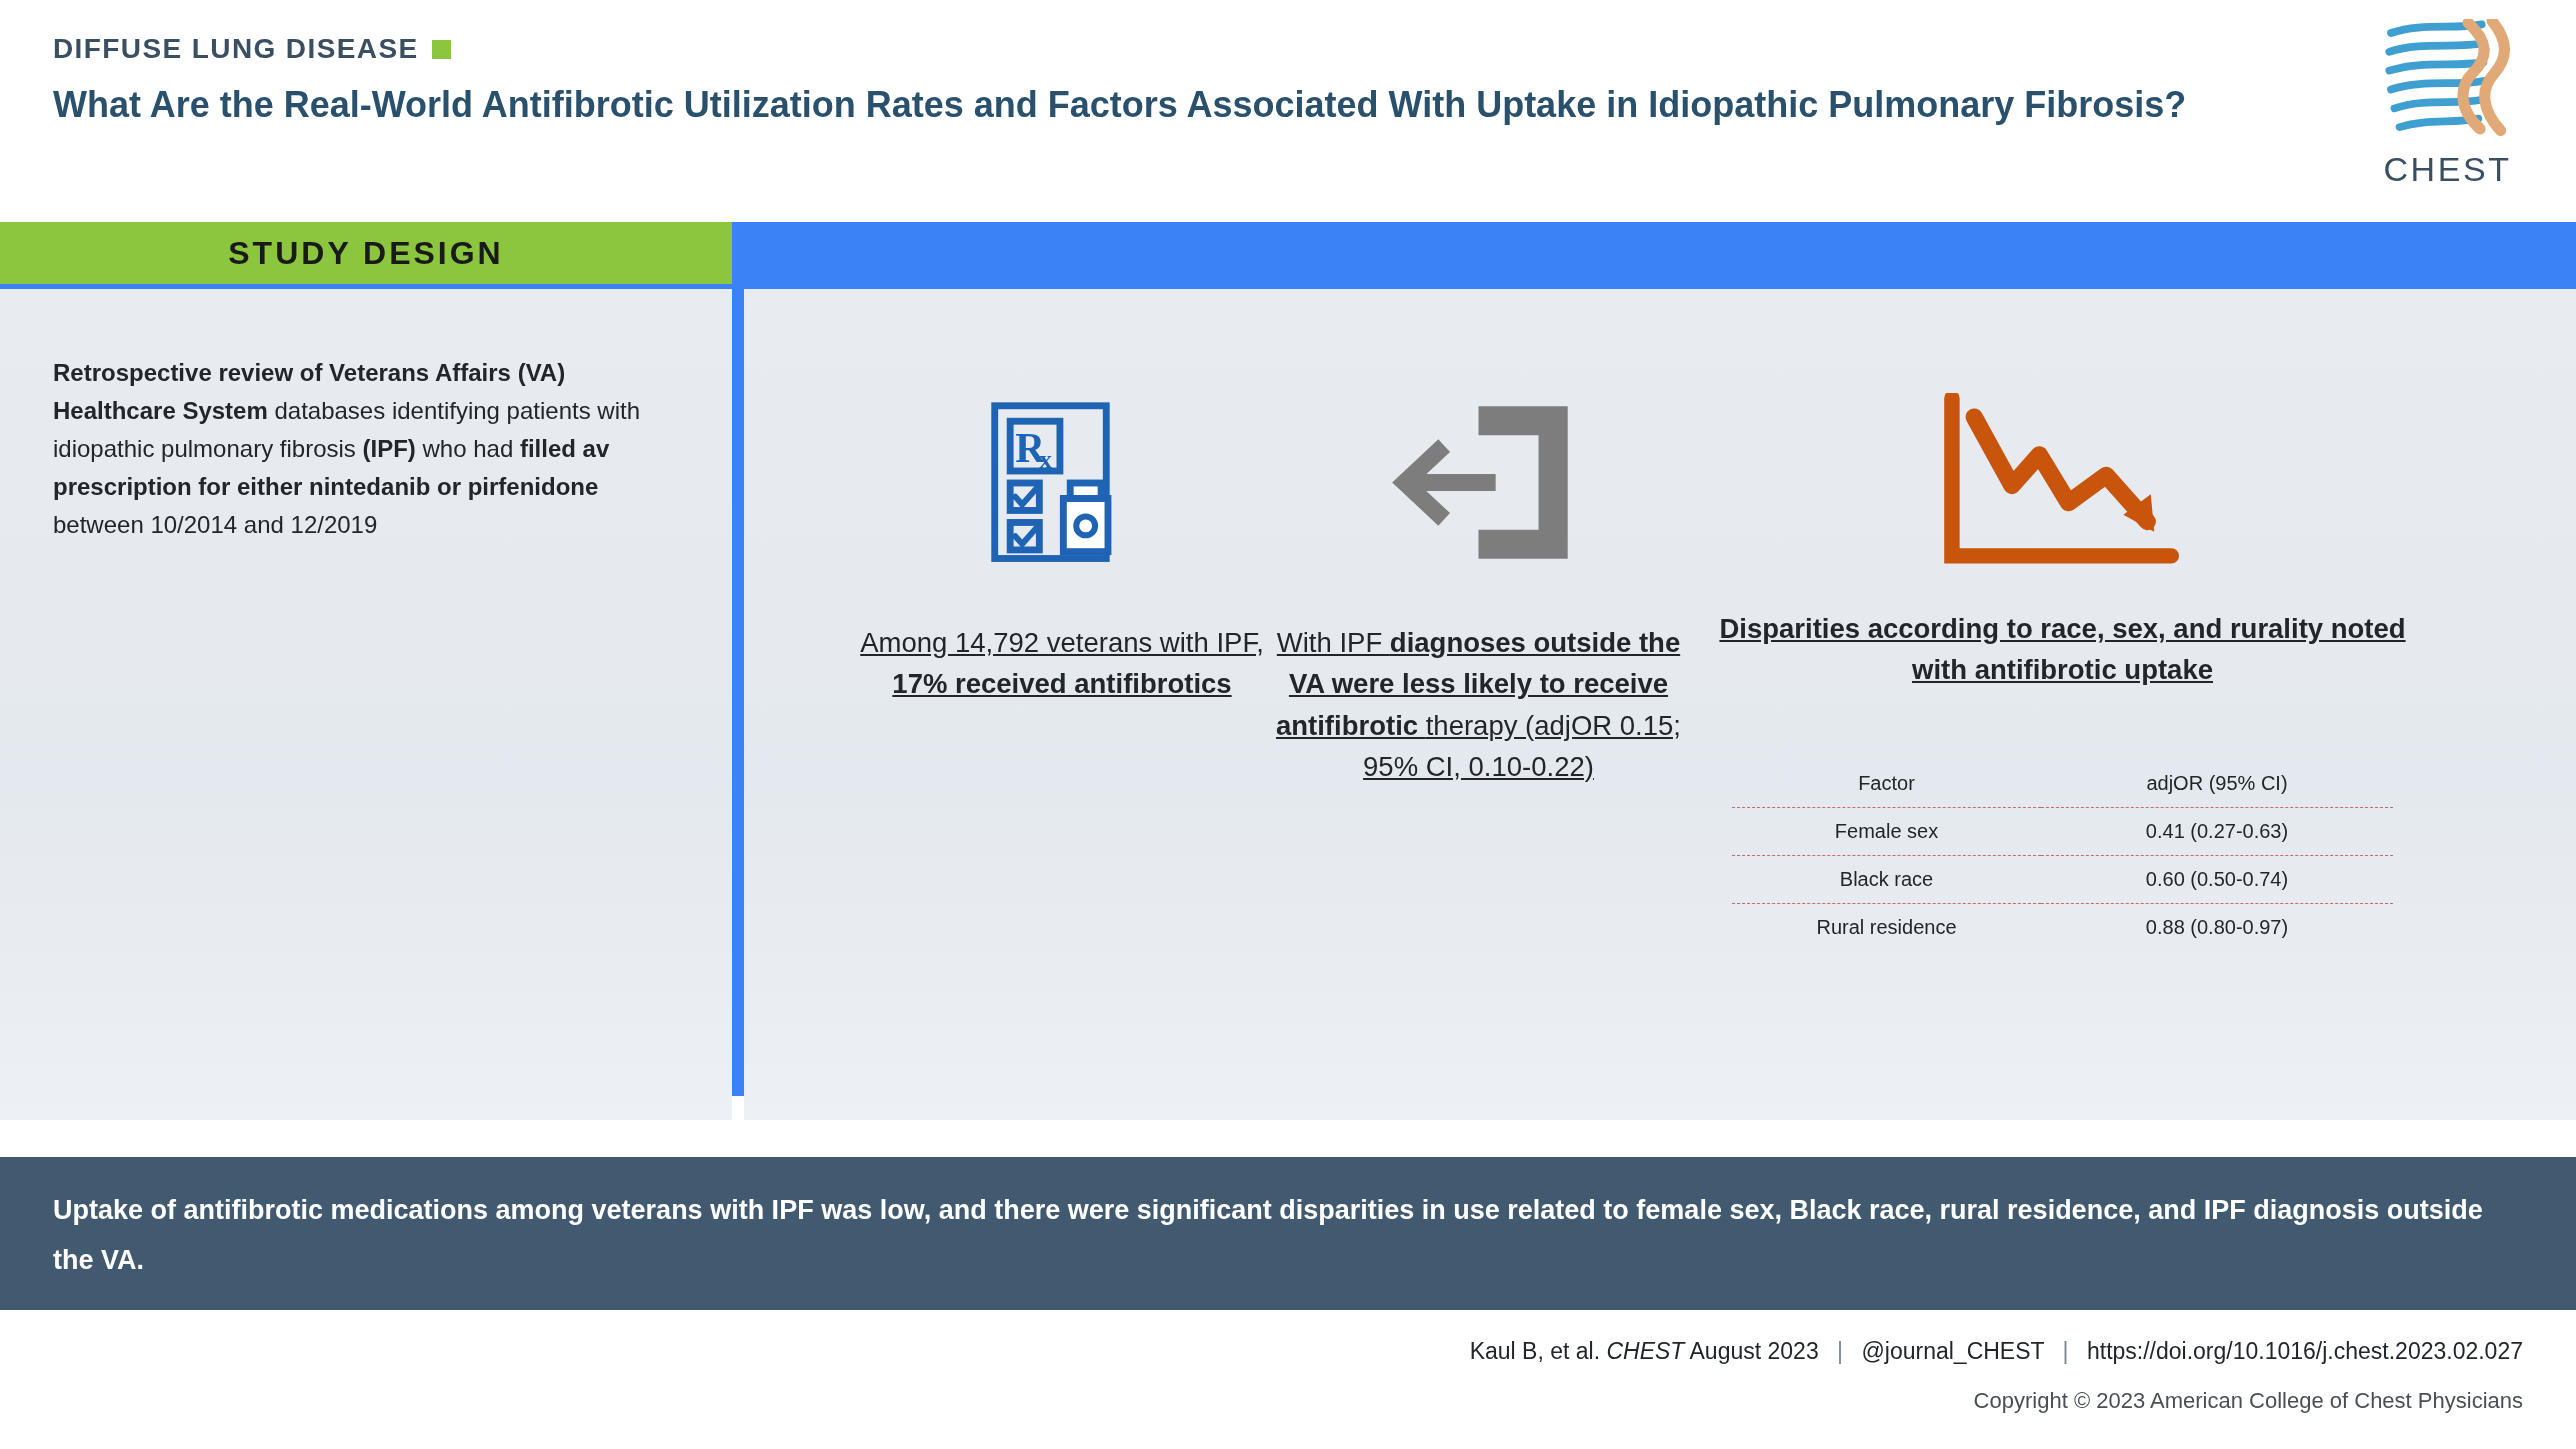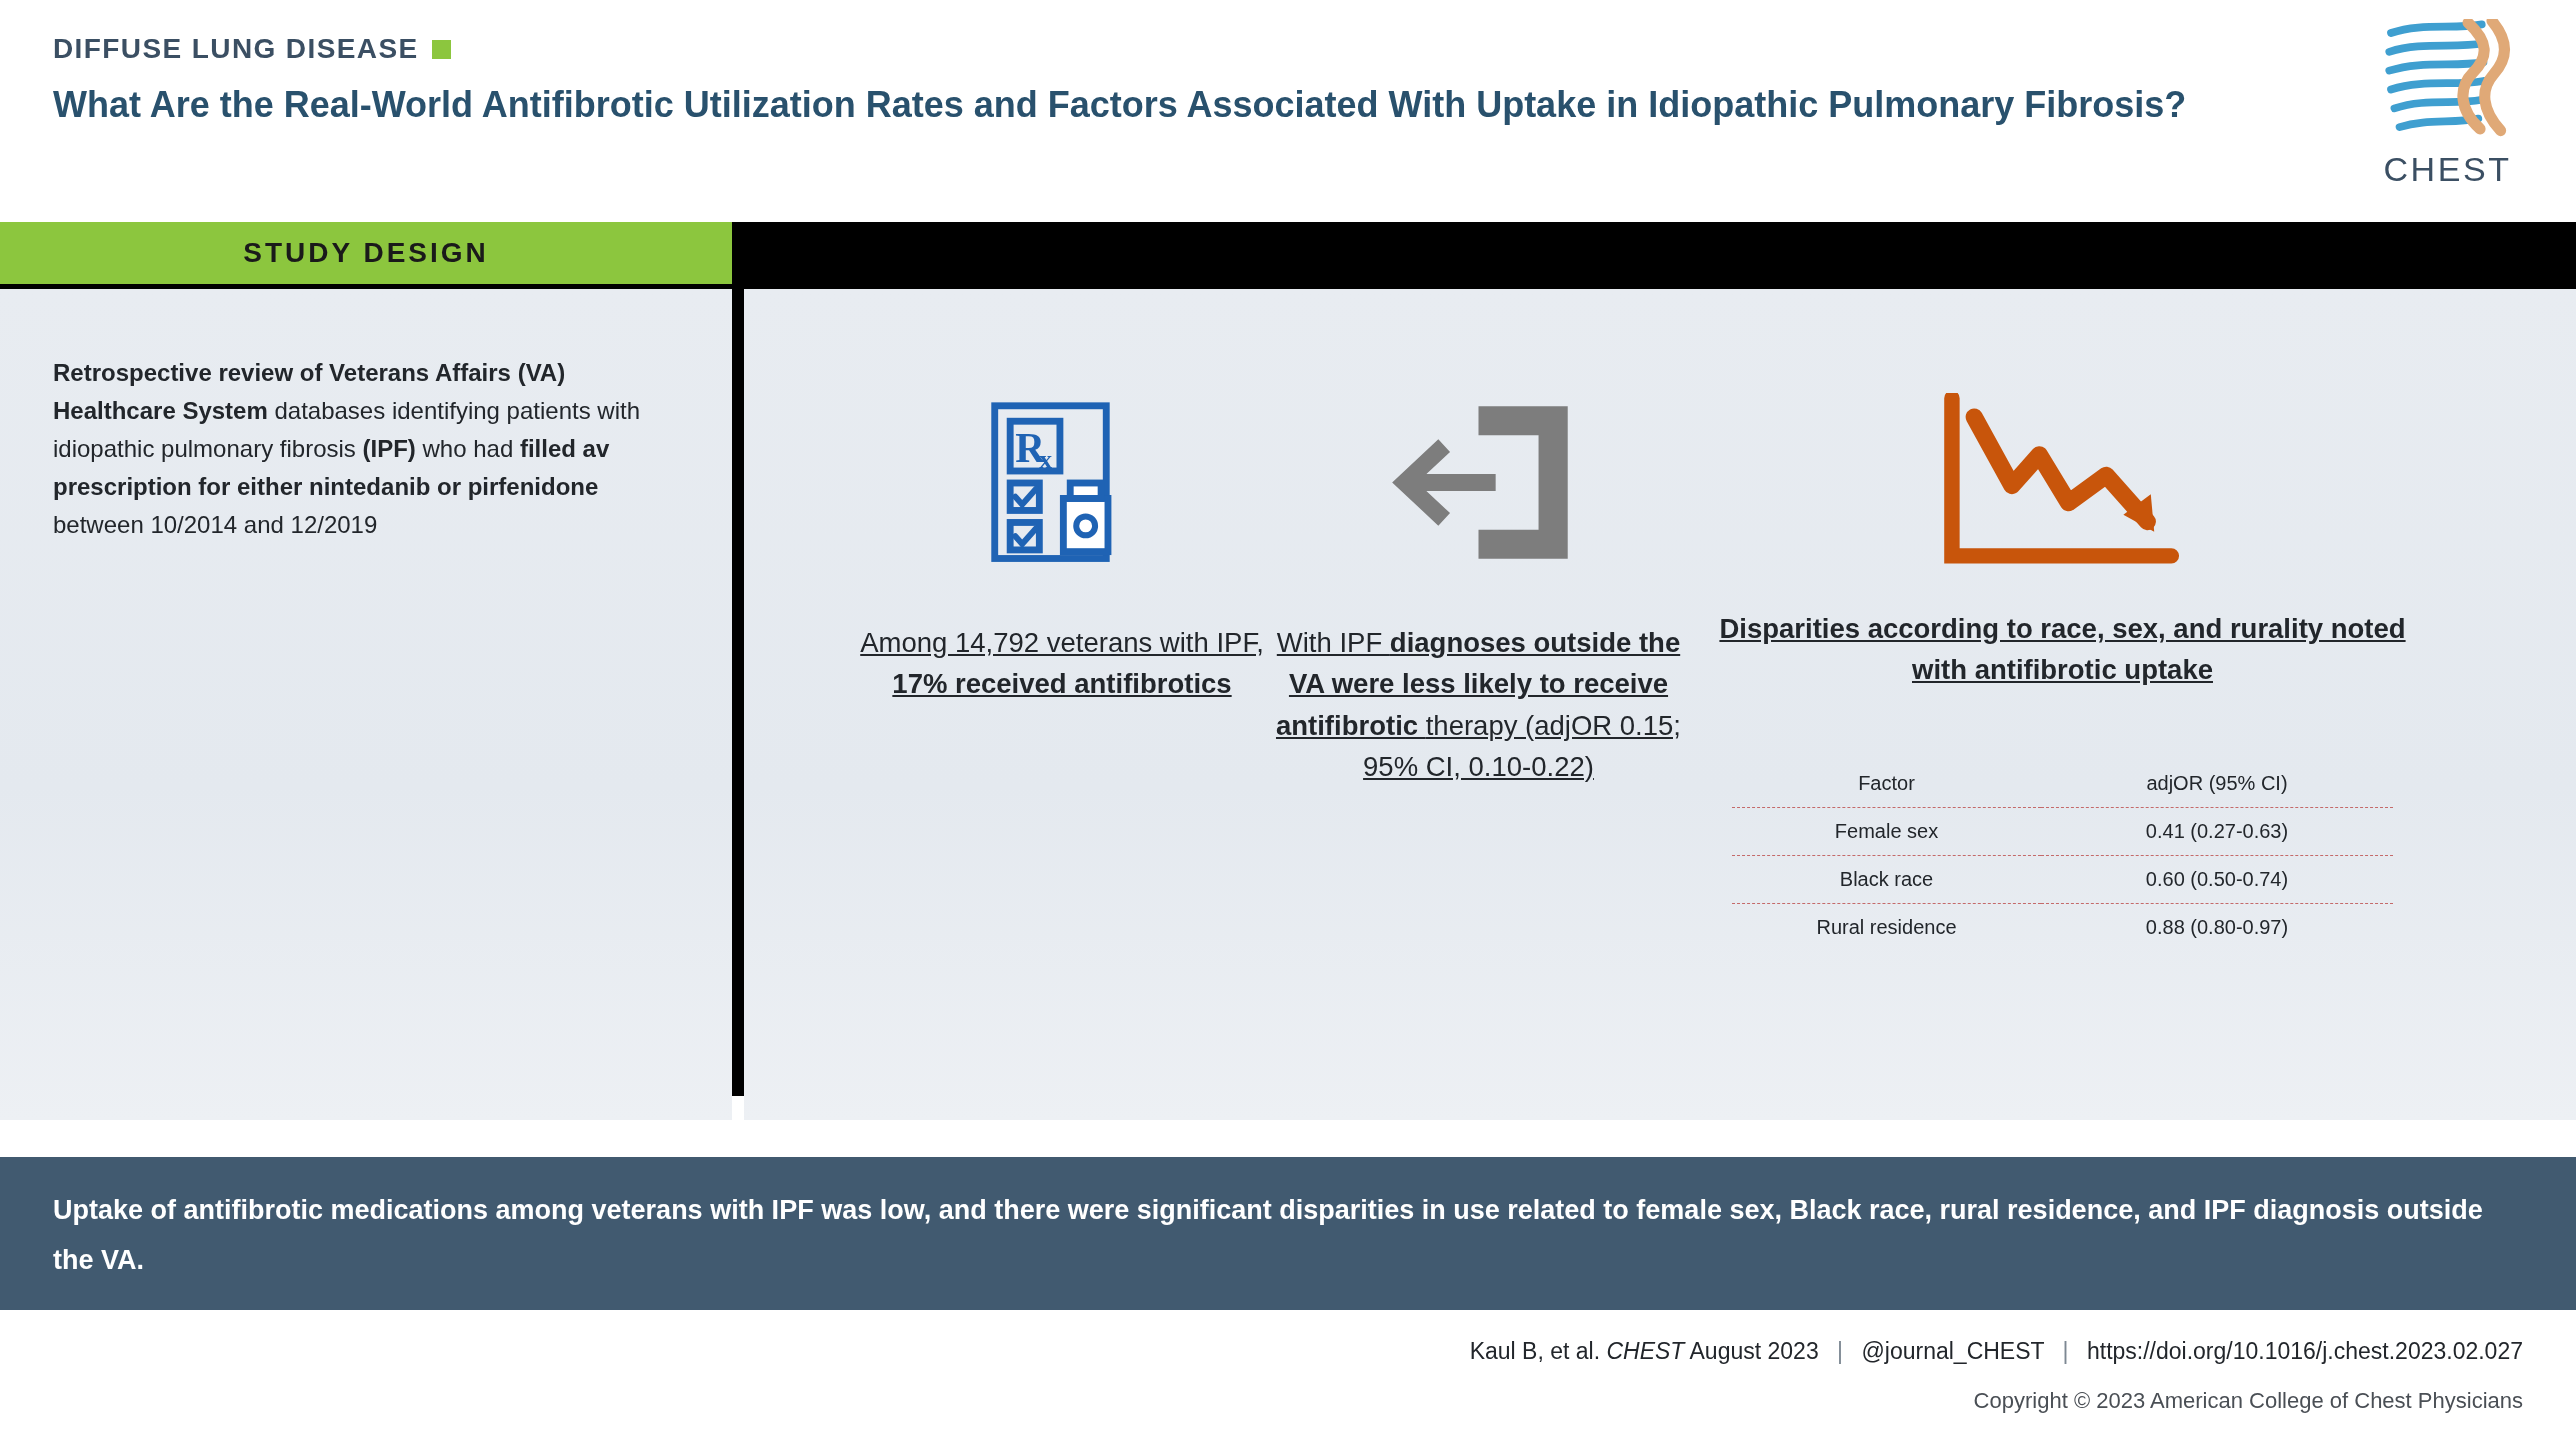--- a/index.html
+++ b/index.html
@@ -5,21 +5,21 @@
   * { box-sizing: border-box; margin: 0; padding: 0; }
   html, body {
     width: 2576px; height: 1449px;
     background: #ffffff;
     font-family: "Liberation Sans", sans-serif;
     overflow: hidden;
   }
   .poster {
     position: relative;
     width: 2576px; height: 1096px;
-    background: #000000;
+    background: #3b82f6;
     padding-left: 24px;
   }
 
   
   .header {
     position: absolute;
     left: 0; top: 0;
     width: 2576px; height: 222px;
     background: #ffffff;
   }
@@ -74,21 +74,21 @@
     top: 222px;
     height: 62px;
     background: #8cc63e;
     display: flex;
     align-items: center;
     justify-content: center;
   }
   .band-study { left: 0; width: 732px; }
   .band-results { left: 744px; width: 1832px; }
   .band-title {
-    font-size: 28px;
+    font-size: 32px;
     font-weight: bold;
     letter-spacing: 3px;
     color: #1a1a1a;
   }
 
   
   .panel-study {
     position: absolute;
     left: 0; top: 289px;
     width: 732px; height: 831px;

